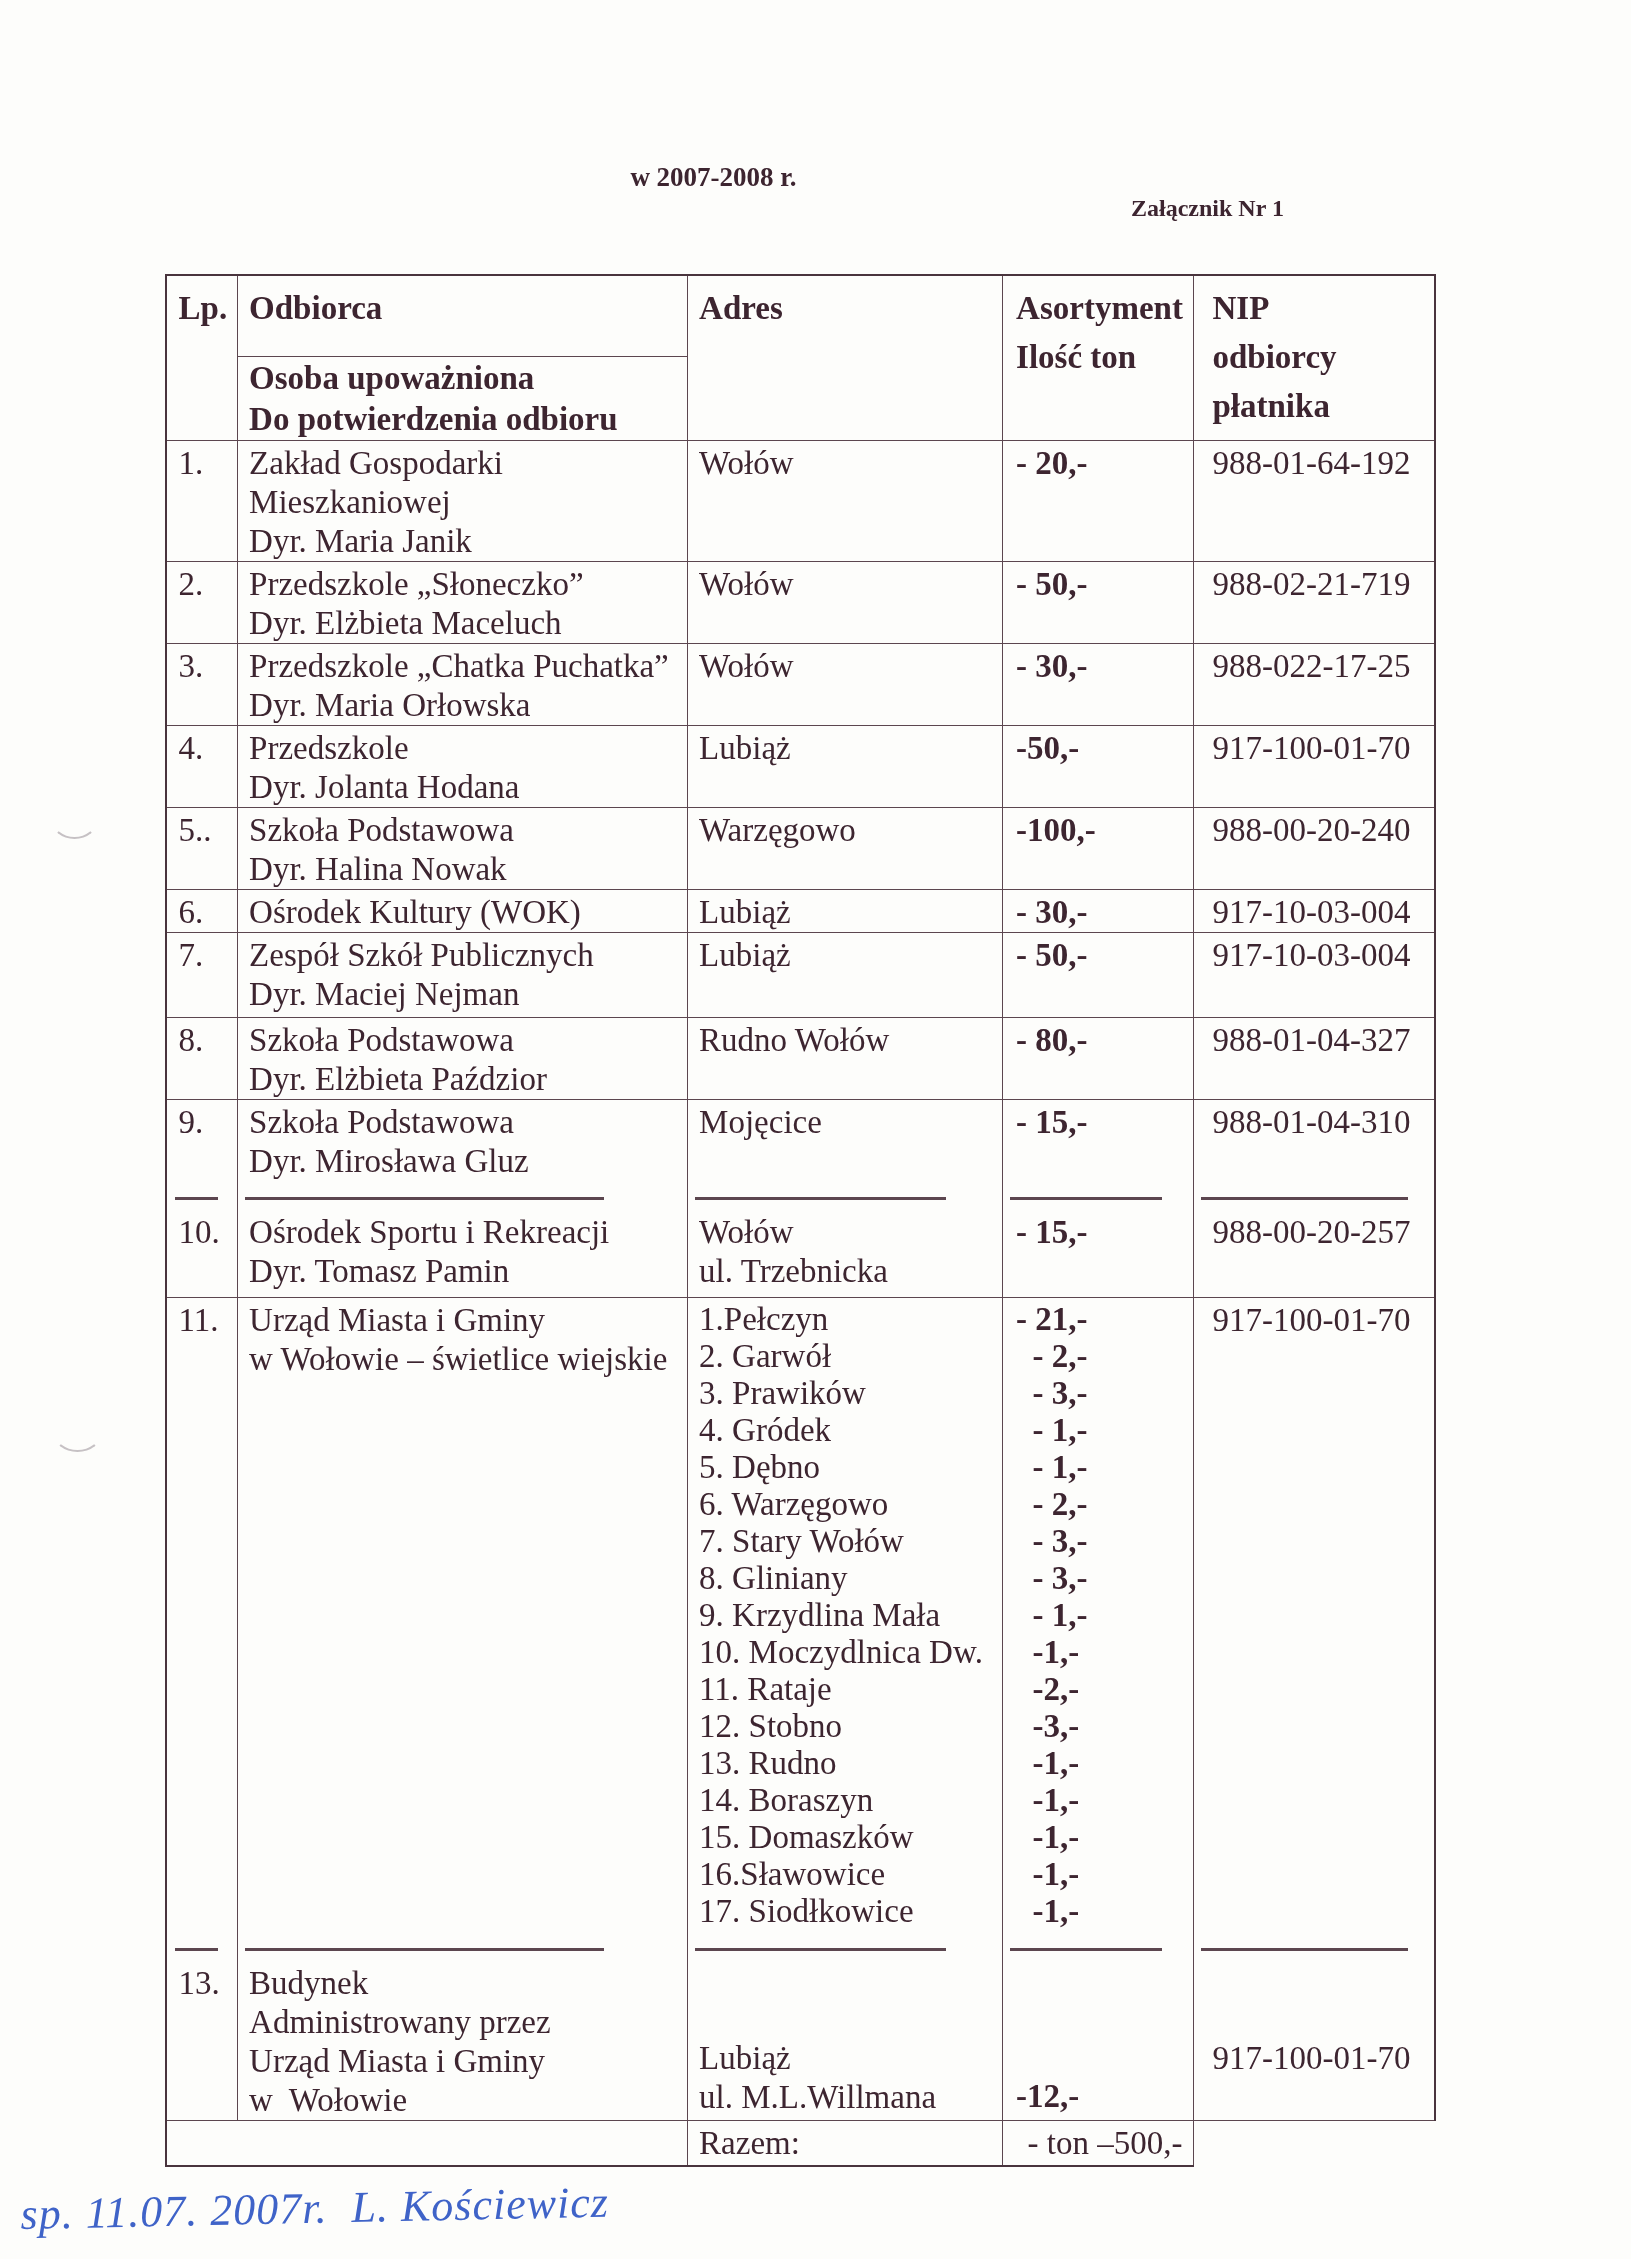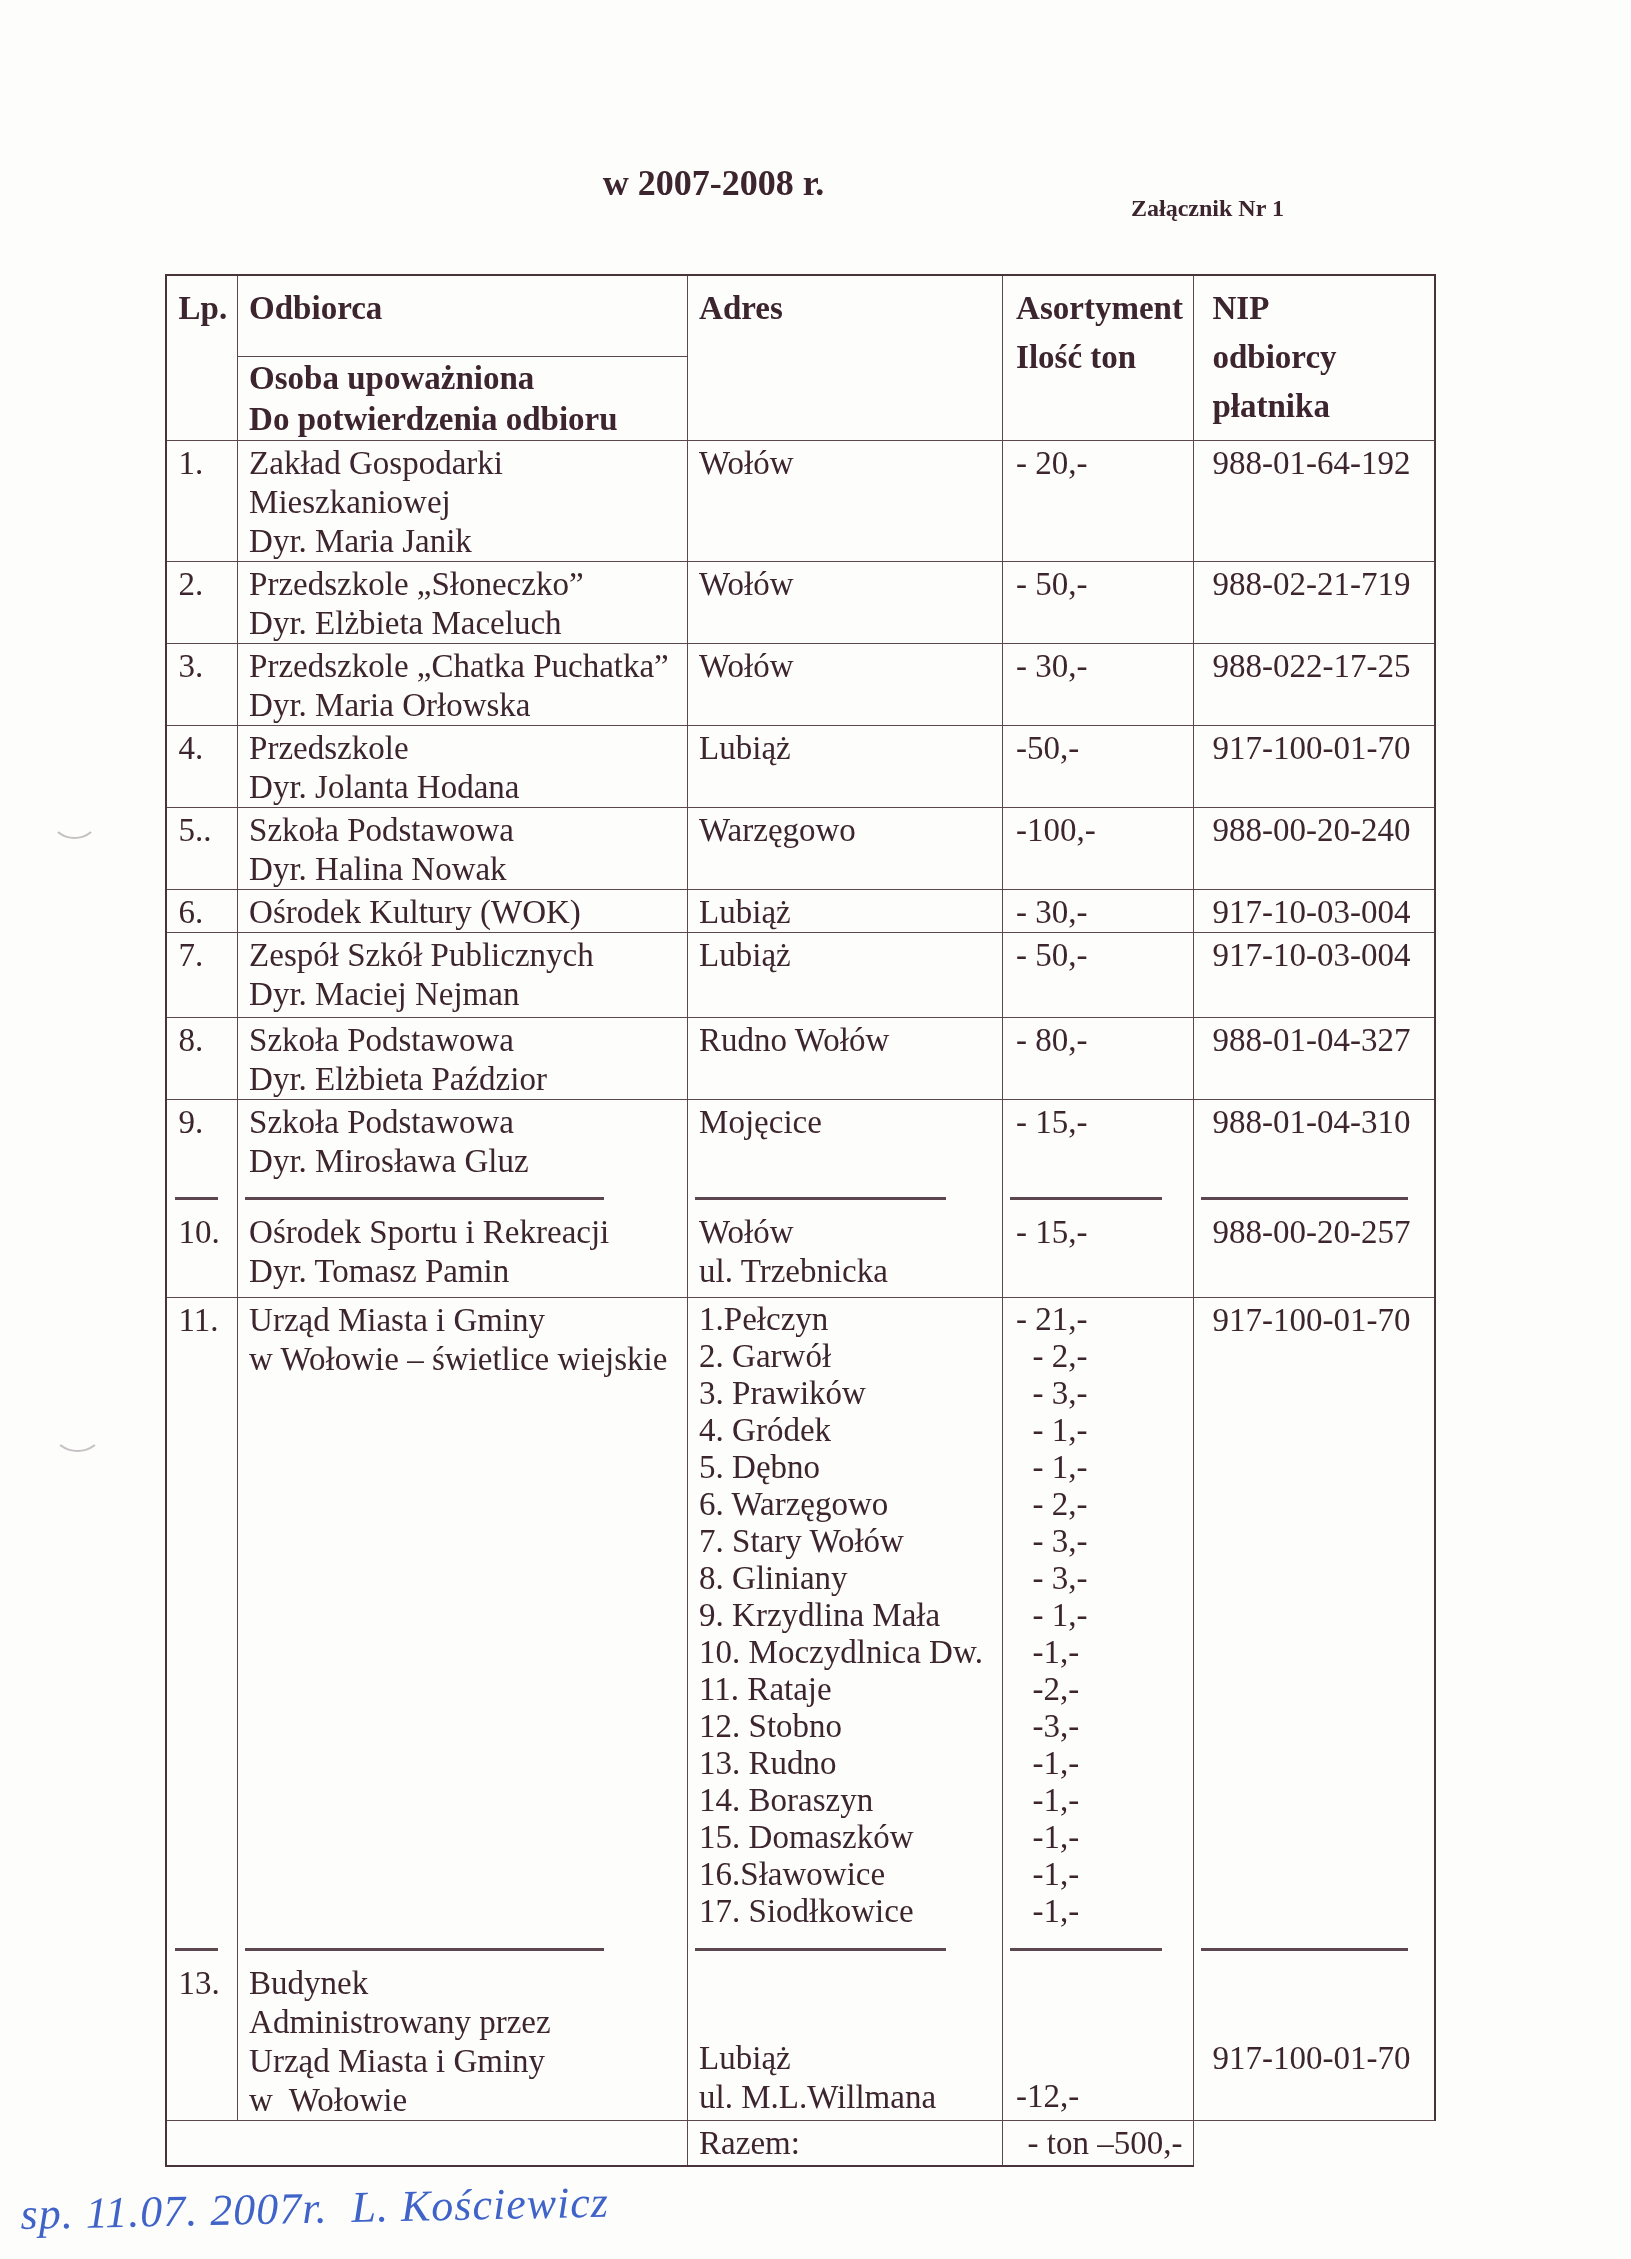--- a/index.html
+++ b/index.html
@@ -11,38 +11,38 @@
     font-family:"Liberation Serif","DejaVu Serif",serif;
     color:#3d2530;
   }
   .doc-title{
     position:absolute;left:165px;top:115px;width:1155px;
     text-align:center;font-weight:bold;font-size:36px;letter-spacing:0.5px;
     white-space:pre;
   }
   .doc-subtitle{
     position:absolute;left:165px;top:162px;width:1097px;
-    text-align:center;font-weight:bold;font-size:36px;white-space:pre;
+    text-align:center;font-weight:bold;font-size:27px;white-space:pre;
   }
   .attachment{
     position:absolute;left:1131px;top:195px;
     font-weight:bold;font-size:24px;white-space:pre;
   }
   table.tbl{
     position:absolute;left:165px;top:274px;width:1269px;
     border-collapse:collapse;table-layout:fixed;
   }
   td{
     vertical-align:top;
     padding:2.9px 0 0 11.6px;
     font-size:33px;line-height:39px;
     color:#3d2530;
   }
   .cell{white-space:pre;}
-  .c-il{padding-left:13.6px;}
+  .c-il{padding-left:13.6px;font-weight:bold;}
   .c-nip{padding-left:19px;}
   
   .obt{border-top:2.9px solid #49343d;}
   .obl{border-left:2.9px solid #49343d;}
   .obr{border-right:2.9px solid #49343d;}
   .obb{border-bottom:2.9px solid #49343d;}
   .bl{border-left:1.9px solid #5c464f;}
   .br{border-right:1.9px solid #5c464f;padding-left:25px;}
   .bb{border-bottom:1.9px solid #5c464f;}
   

